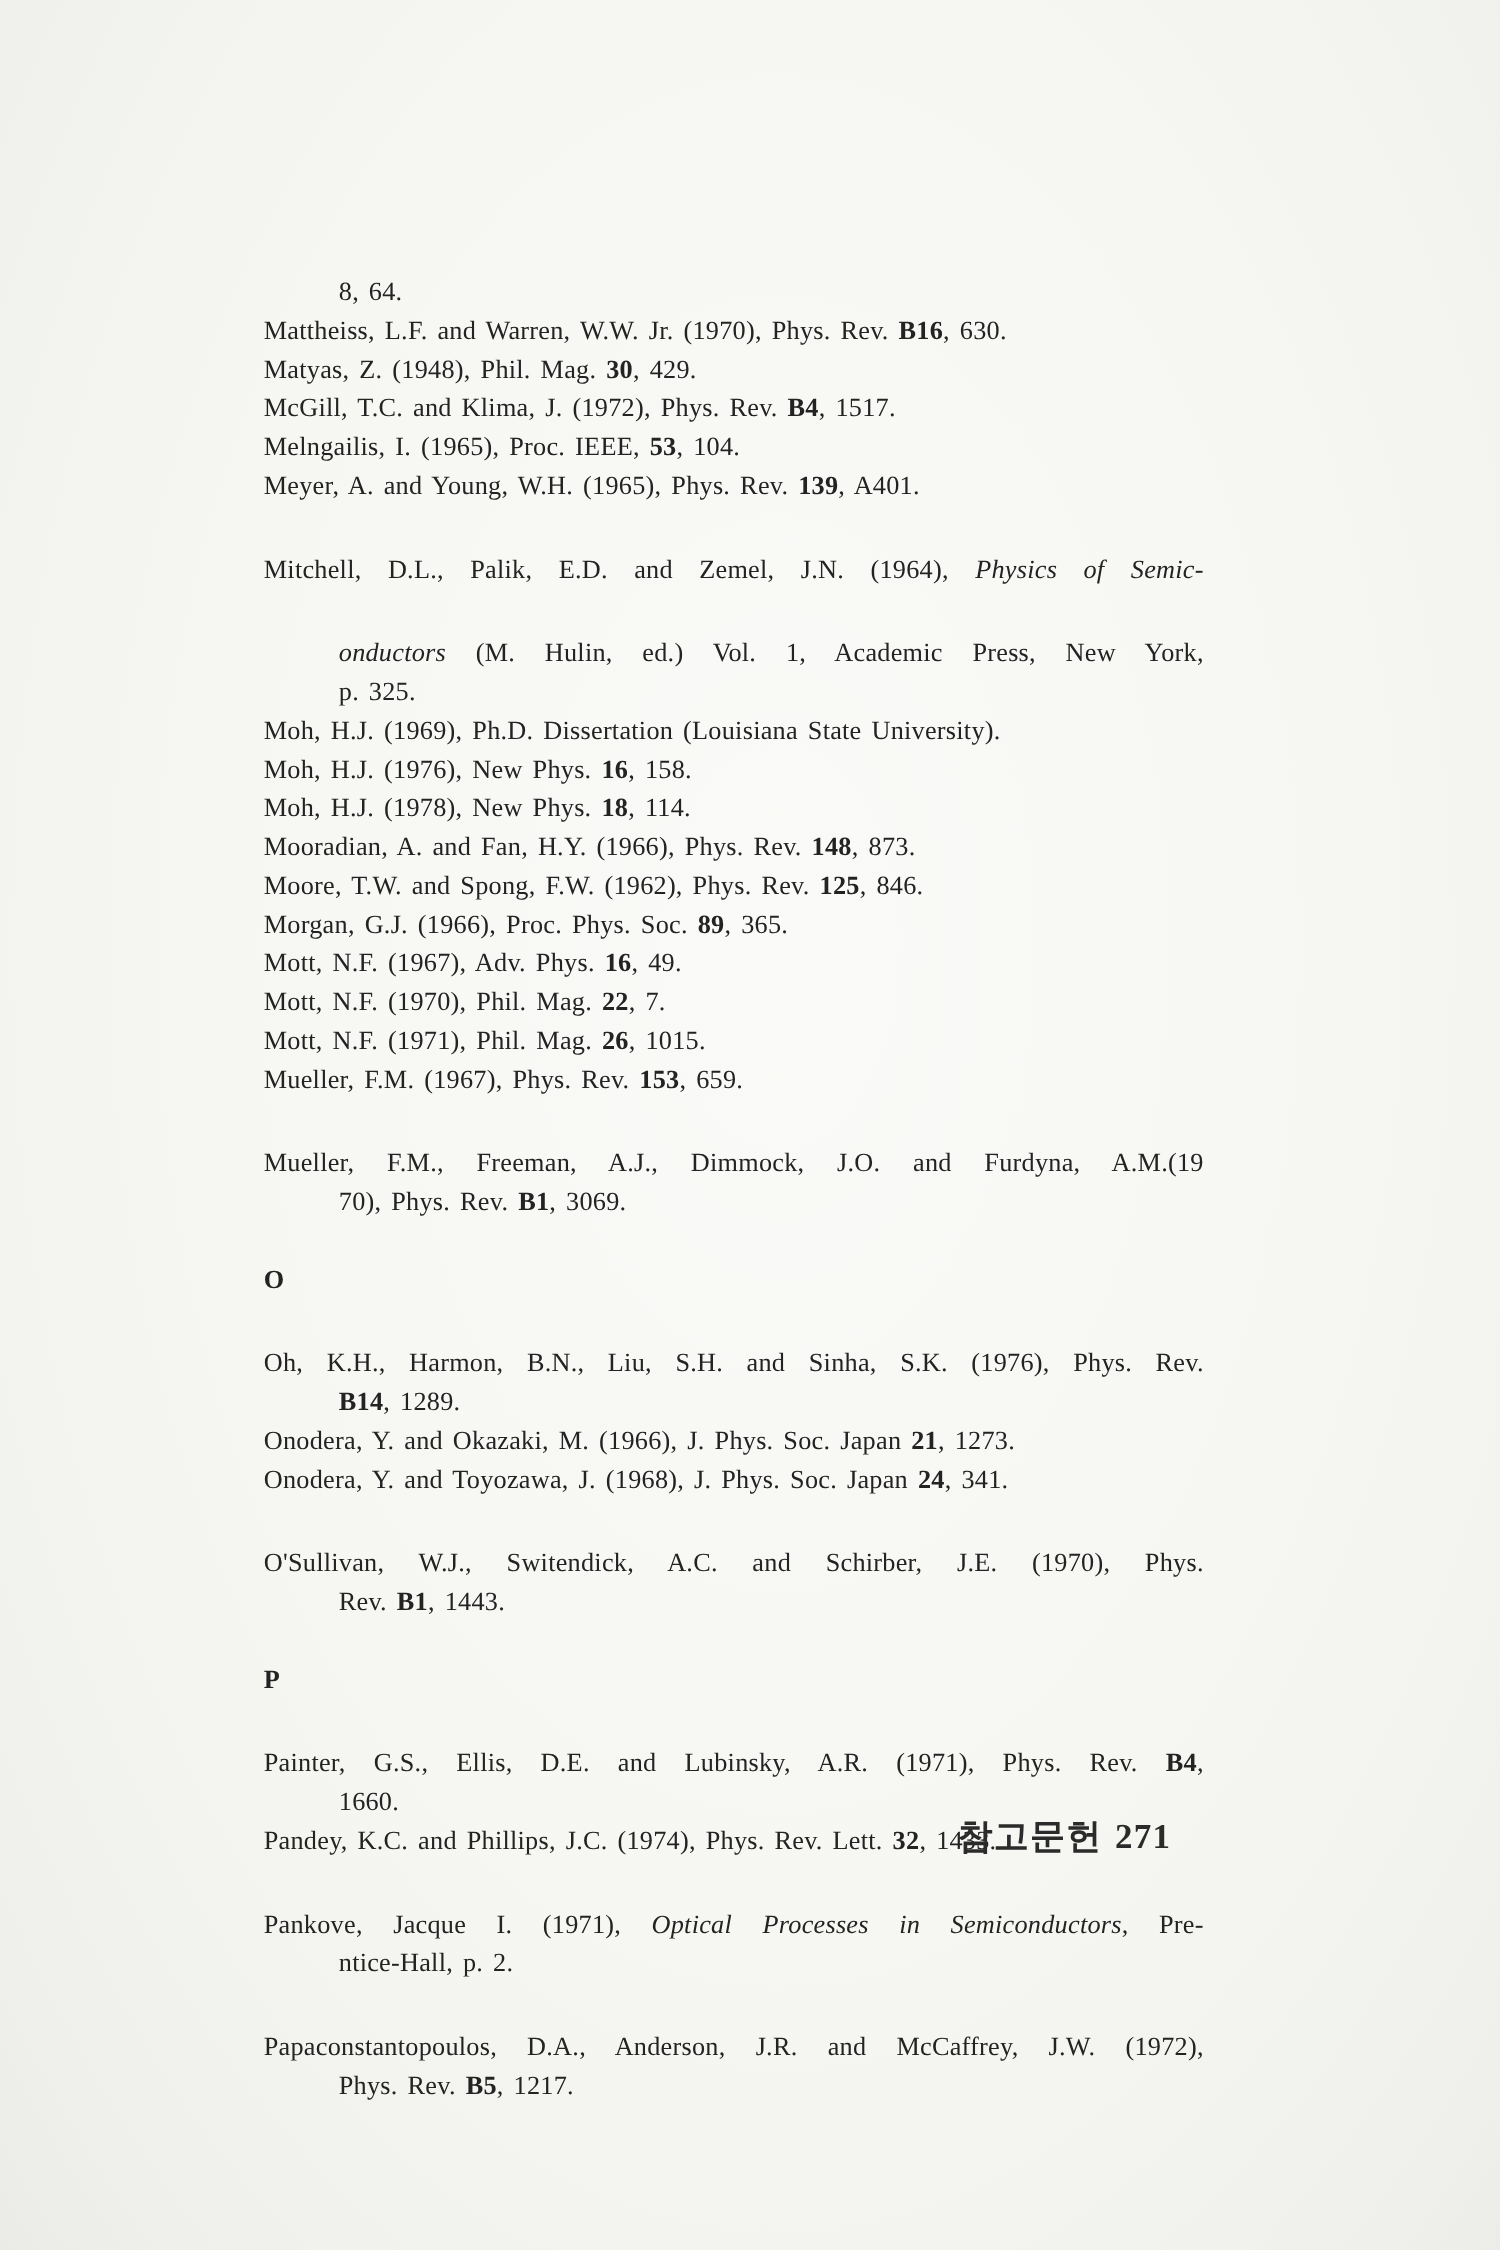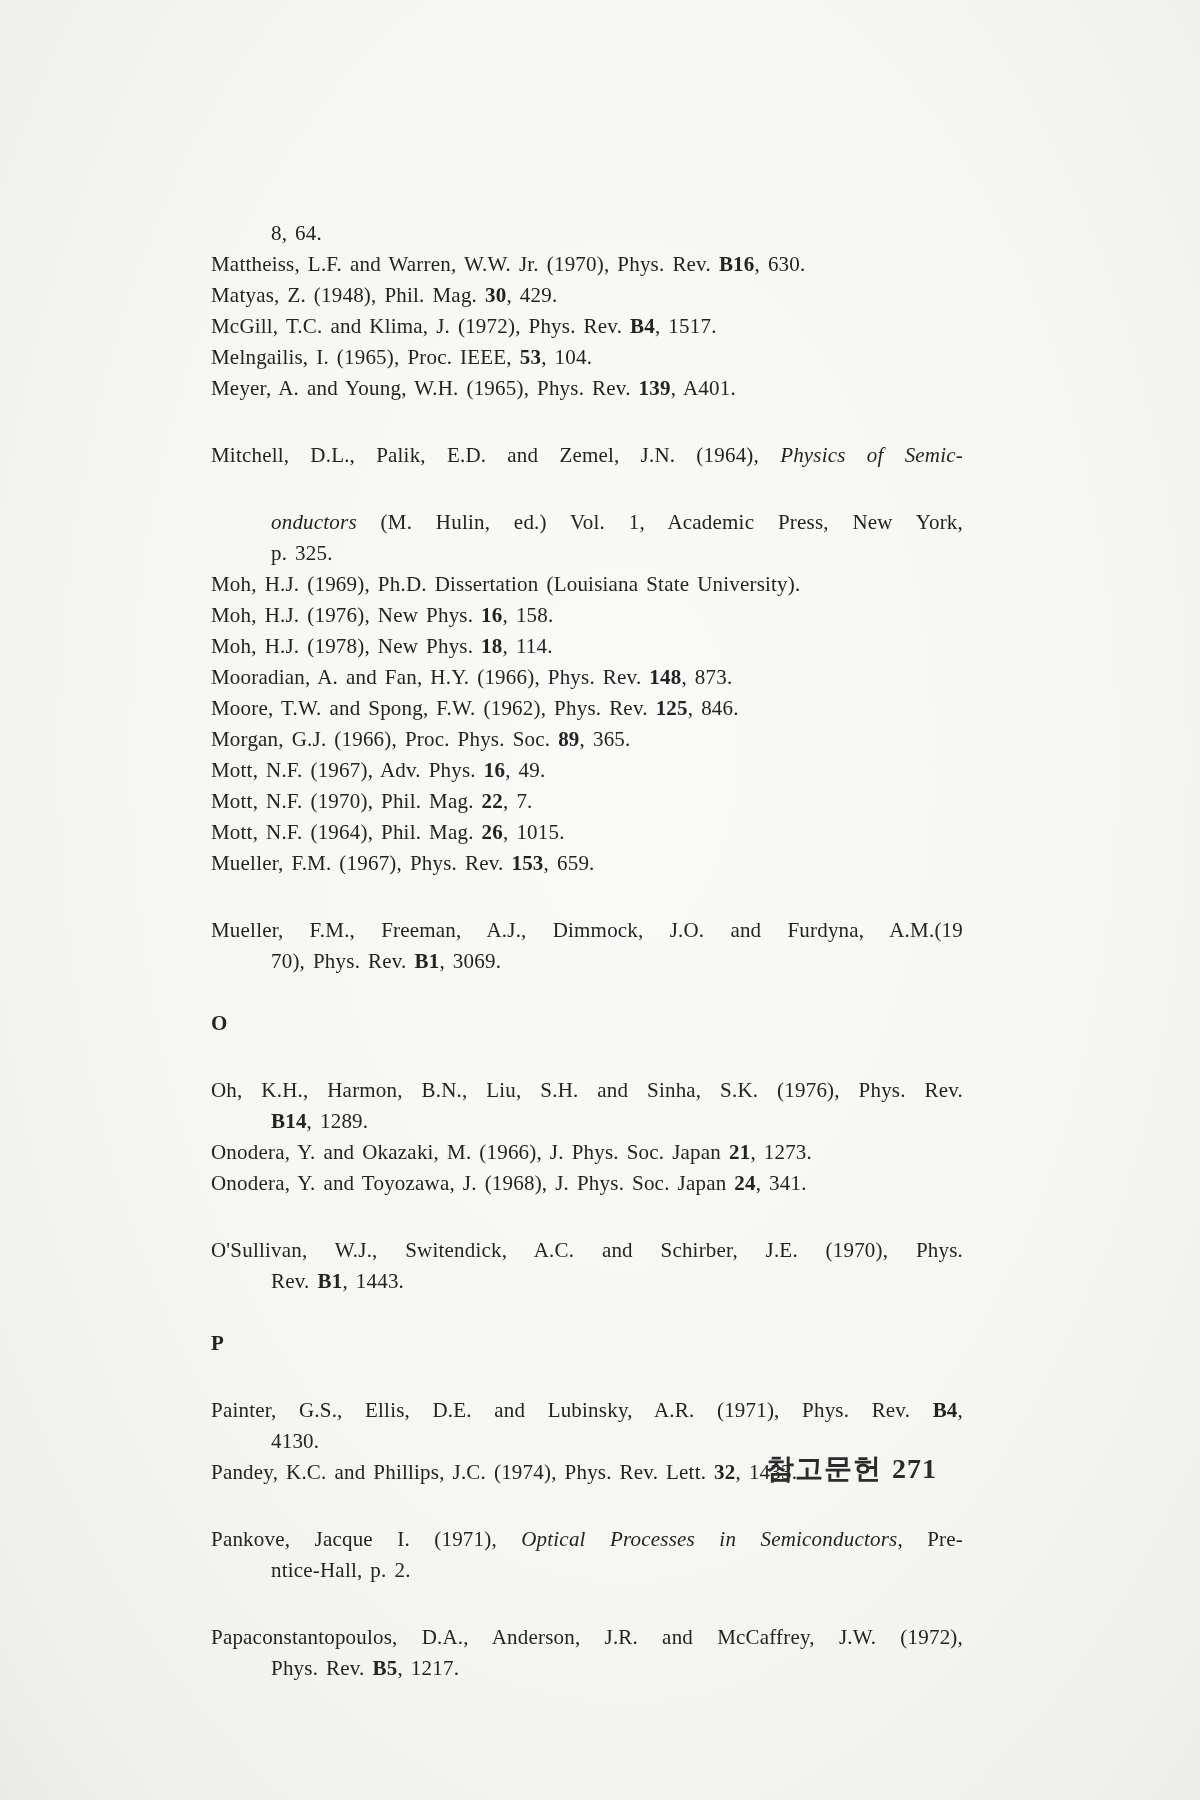--- a/index.html
+++ b/index.html
@@ -76,34 +76,34 @@
       <div class="line indent justify"><span class="i">onductors</span><span> (M. Hulin, ed.) Vol. 1, Academic Press, New York,</span></div>
       <div class="line indent"><span>p. 325.</span></div>
       <div class="line"><span>Moh, H.J. (1969), Ph.D. Dissertation (Louisiana State University).</span></div>
       <div class="line"><span>Moh, H.J. (1976), New Phys. </span><span class="b">16</span><span>, 158.</span></div>
       <div class="line"><span>Moh, H.J. (1978), New Phys. </span><span class="b">18</span><span>, 114.</span></div>
       <div class="line"><span>Mooradian, A. and Fan, H.Y. (1966), Phys. Rev. </span><span class="b">148</span><span>, 873.</span></div>
       <div class="line"><span>Moore, T.W. and Spong, F.W. (1962), Phys. Rev. </span><span class="b">125</span><span>, 846.</span></div>
       <div class="line"><span>Morgan, G.J. (1966), Proc. Phys. Soc. </span><span class="b">89</span><span>, 365.</span></div>
       <div class="line"><span>Mott, N.F. (1967), Adv. Phys. </span><span class="b">16</span><span>, 49.</span></div>
       <div class="line"><span>Mott, N.F. (1970), Phil. Mag. </span><span class="b">22</span><span>, 7.</span></div>
-      <div class="line"><span>Mott, N.F. (1964), Phil. Mag. </span><span class="b">26</span><span>, 1015.</span></div>
+      <div class="line"><span>Mott, N.F. (1971), Phil. Mag. </span><span class="b">26</span><span>, 1015.</span></div>
       <div class="line"><span>Mueller, F.M. (1967), Phys. Rev. </span><span class="b">153</span><span>, 659.</span></div>
       <div class="line justify"><span>Mueller, F.M., Freeman, A.J., Dimmock, J.O. and Furdyna, A.M.(19</span></div>
       <div class="line indent"><span>70), Phys. Rev. </span><span class="b">B1</span><span>, 3069.</span></div>
       <div class="section-heading">O</div>
       <div class="line justify"><span>Oh, K.H., Harmon, B.N., Liu, S.H. and Sinha, S.K. (1976), Phys. Rev.</span></div>
       <div class="line indent"><span class="b">B14</span><span>, 1289.</span></div>
       <div class="line"><span>Onodera, Y. and Okazaki, M. (1966), J. Phys. Soc. Japan </span><span class="b">21</span><span>, 1273.</span></div>
       <div class="line"><span>Onodera, Y. and Toyozawa, J. (1968), J. Phys. Soc. Japan </span><span class="b">24</span><span>, 341.</span></div>
       <div class="line justify"><span>O'Sullivan, W.J., Switendick, A.C. and Schirber, J.E. (1970), Phys.</span></div>
       <div class="line indent"><span>Rev. </span><span class="b">B1</span><span>, 1443.</span></div>
       <div class="section-heading">P</div>
       <div class="line justify"><span>Painter, G.S., Ellis, D.E. and Lubinsky, A.R. (1971), Phys. Rev. </span><span class="b">B4</span><span>,</span></div>
-      <div class="line indent"><span>4130.</span></div>
+      <div class="line indent"><span>1660.</span></div>
       <div class="line"><span>Pandey, K.C. and Phillips, J.C. (1974), Phys. Rev. Lett. </span><span class="b">32</span><span>, 1433.</span></div>
       <div class="line justify"><span>Pankove, Jacque I. (1971), </span><span class="i">Optical Processes in Semiconductors</span><span>, Pre-</span></div>
       <div class="line indent"><span>ntice-Hall, p. 2.</span></div>
       <div class="line justify"><span>Papaconstantopoulos, D.A., Anderson, J.R. and McCaffrey, J.W. (1972),</span></div>
       <div class="line indent"><span>Phys. Rev. </span><span class="b">B5</span><span>, 1217.</span></div>
     </div>
 
   <div class="footer">
     <span class="pglabel">참고문헌</span><span class="pgnum">271</span>
   </div>

